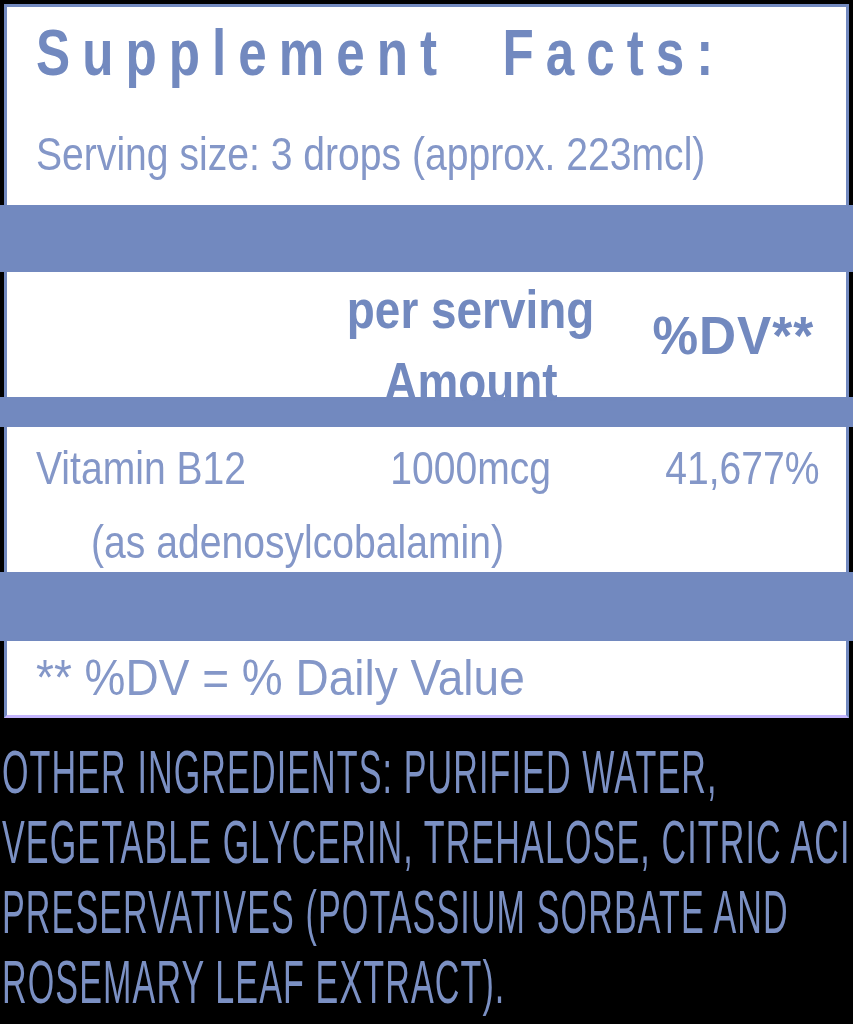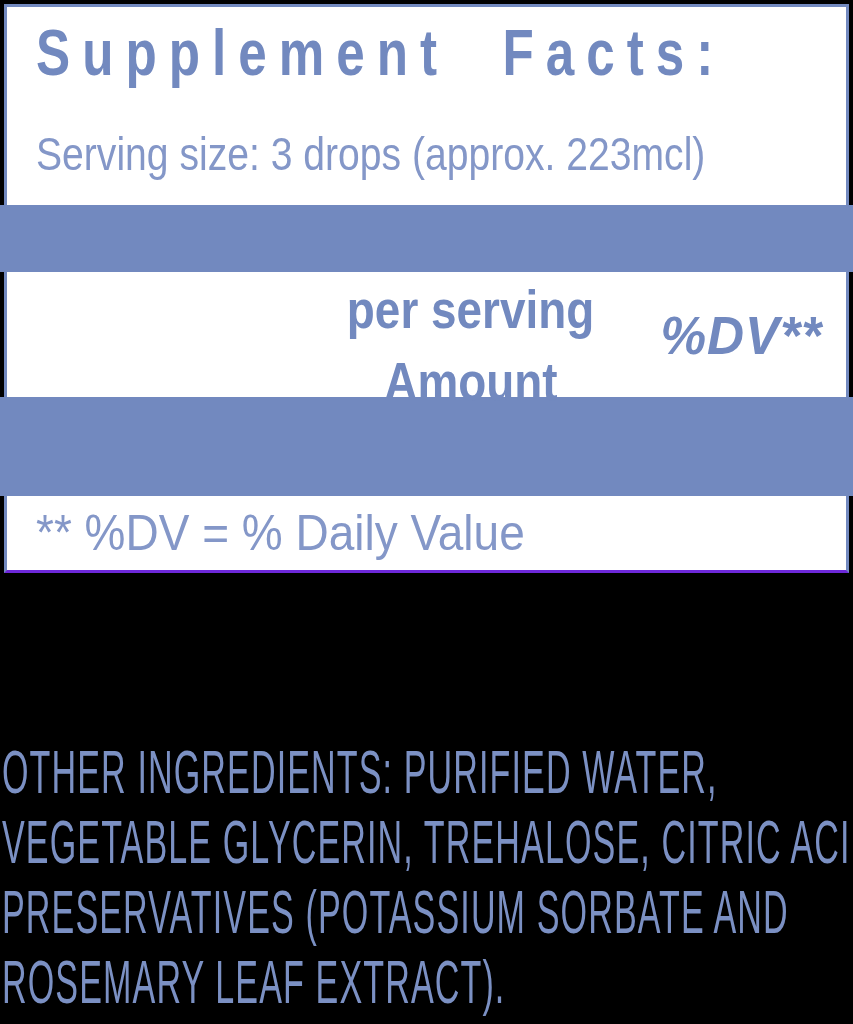--- a/index.html
+++ b/index.html
@@ -25,37 +25,37 @@
   .bar{background:#7289bf;margin:0 -4px;}
   .bar-1{height:67px;}
   .bar-2{height:30px;}
   .bar-3{height:69px;}
   .grid{
     display:grid;grid-template-columns:270px 330px 1fr;
     padding-left:29px;padding-right:24px;box-sizing:border-box;
   }
   .sec-head{height:125px;padding-top:8px;}
   .amt-cell{text-align:center;}
-  .dv-cell{text-align:right;font-style:italic;}
+  .dv-cell{text-align:center;}
   .head-line{line-height:58px;text-align:center;}
   .head-tx{
     font-size:54px;font-weight:bold;color:#7289bf;
     transform:scaleX(0.85);transform-origin:50% 50%;
   }
   .dv-head-pad{padding-top:24px;}
   .head-tx-dv{
     font-size:54px;font-weight:bold;color:#7289bf;letter-spacing:1px;
     transform:scaleX(0.95);transform-origin:100% 50%;
   }
   .sec-rows{height:145px;padding-top:16px;}
   .nrow{line-height:50px;}
   .tx-c{transform-origin:50% 50%;}
   .tx-r{transform-origin:100% 50%;}
   .form-line{padding-left:84px;margin-top:13px;line-height:50px;}
-  .sec-foot{height:77px;border-bottom:3px solid #6d28d9;padding:9px 0 0 29px;line-height:56px;}
+  .sec-foot{height:77px;border-bottom:3px solid #c4b5fd;padding:9px 0 0 29px;line-height:56px;}
   .foot-tx{font-size:50px;color:#8497c8;transform:scaleX(0.92);}
   .ingredients{
     position:absolute;left:2px;top:737px;width:1560px;
     transform:scaleX(0.55);transform-origin:0 0;
     color:#7b90c3;font-size:62px;line-height:70px;letter-spacing:2px;
   }
   .ing-line{white-space:nowrap;}
 </style>
 </head>
 <body>
@@ -85,20 +85,36 @@
           <span class="tx head-tx">Amount</span>
         </div>
       </div>
       <div class="dv-cell dv-head-pad">
         <span class="tx head-tx-dv">%DV**</span>
       </div>
     </div>
 
     <div class="bar bar-2"></div>
 
+    <div class="sec sec-rows">
+      <div class="grid nrow">
+        <div class="name-cell">
+          <span class="tx body-tx">Vitamin B12</span>
+        </div>
+        <div class="amt-cell">
+          <span class="tx body-tx tx-c">1000mcg</span>
+        </div>
+        <div class="dv-cell">
+          <span class="tx body-tx tx-r">41,677%</span>
+        </div>
+      </div>
+      <div class="form-line">
+        <span class="tx body-tx">(as adenosylcobalamin)</span>
+      </div>
+    </div>
 
     <div class="bar bar-3"></div>
 
     <div class="sec sec-foot">
       <span class="tx foot-tx">** %DV = % Daily Value</span>
     </div>
 
   </div>
 
   <div class="ingredients">

